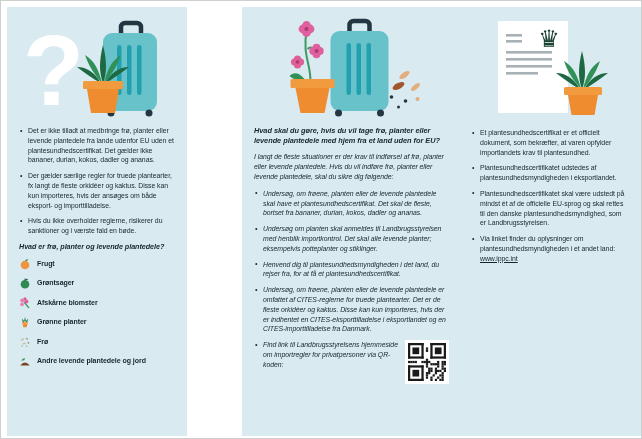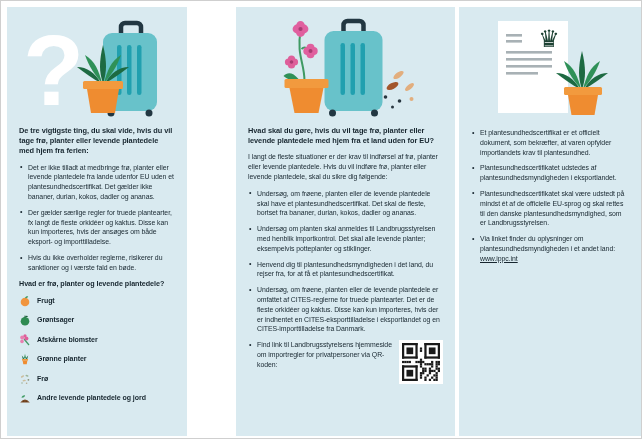--- a/index.html
+++ b/index.html
@@ -6,36 +6,36 @@
   .page{
     position:relative;width:642px;height:439px;background:#ffffff;
     font-family:"Liberation Sans",sans-serif;color:#17262f;
     border:1px solid #cfcfcf;box-sizing:border-box;overflow:hidden;
   }
   .col{
     position:absolute;top:6px;height:429px;background:#d9eaf0;
     padding:8px 12px 10px;box-sizing:border-box;overflow:hidden;
   }
   #col-left{left:6px;width:180px;}
-  #col-middle{left:235px;width:219px;}
+  #col-middle{left:241px;width:219px;font-style:italic;}
   #col-right{left:458px;width:182px;}
   .illus{height:100px;margin:2px 0 9px;}
   .illus svg{display:block;width:100%;height:100%;}
   h3{
     font-size:7.4px;line-height:1.38;margin:0 0 6px;font-weight:bold;
     letter-spacing:-0.05px;
   }
   p,li{font-size:6.9px;line-height:1.42;letter-spacing:-0.05px;}
   p{margin:0 0 7px;}
   ul{list-style:none;margin:0;padding:0;}
   ul.bullets li{position:relative;padding-left:9px;margin:0 0 6px;}
   ul.bullets li::before{
     content:"•";position:absolute;left:1px;top:-0.5px;font-size:7px;color:#17262f;
   }
-  .sub-heading{white-space:nowrap;font-size:7.2px;}
+  .sub-heading{white-space:nowrap;font-size:7.2px;font-style:italic;}
   ul.icon-list li{display:flex;align-items:center;gap:6px;margin:0 0 7.5px;}
   ul.icon-list .li-icon{flex:0 0 12px;width:12px;height:12px;}
   ul.icon-list .li-icon svg{display:block;width:12px;height:12px;}
   ul.icon-list .li-label{font-weight:bold;font-size:7px;}
   .qr-row{display:flex;gap:6px;align-items:flex-start;}
   .qr-row .qr-text{flex:1;}
   .qr-box{
     flex:0 0 44px;width:44px;height:44px;background:#ffffff;
     display:flex;align-items:center;justify-content:center;
   }
@@ -65,21 +65,20 @@
           <path d="M84 28 C80 44 80 56 84 66 C88 56 88 44 84 28 Z" fill="#1d6a42"></path>
           <path d="M66 38 C70 50 76 58 83 66 C80 54 76 44 66 38 Z" fill="#2f9158"></path>
           <path d="M102 38 C98 50 92 58 85 66 C88 54 92 44 102 38 Z" fill="#2f9158"></path>
           <path d="M58 50 C66 56 74 62 82 66 C76 56 68 50 58 50 Z" fill="#1d6a42"></path>
           <path d="M110 50 C102 56 94 62 86 66 C92 56 100 50 110 50 Z" fill="#1d6a42"></path>
           <rect x="64" y="64" width="40" height="8" rx="1.5" fill="#f29a3e"></rect>
           <path d="M68 72 L100 72 L96 96 L72 96 Z" fill="#ef8c30"></path>
         </g>
       </svg>
     </div>
-    <h3>De tre vigtigste ting, du skal vide, hvis du vil tage frø, planter eller levende plantedele med hjem fra ferien:</h3>
     <ul class="bullets">
       <li>Det er ikke tilladt at medbringe frø, planter eller levende plantedele fra lande udenfor EU uden et plantesundhedscertifikat. Det gælder ikke bananer, durian, kokos, dadler og ananas.</li>
       <li>Der gælder særlige regler for truede plantearter, fx langt de fleste orkidéer og kaktus. Disse kan kun importeres, hvis der ansøges om både eksport- og importtilladelse.</li>
       <li>Hvis du ikke overholder reglerne, risikerer du sanktioner og i værste fald en bøde.</li>
     </ul>
     <h3 class="sub-heading">Hvad er frø, planter og levende plantedele?</h3>
     <ul class="icon-list">
       <li>
         <span class="li-icon">
           <svg viewBox="0 0 12 12">

